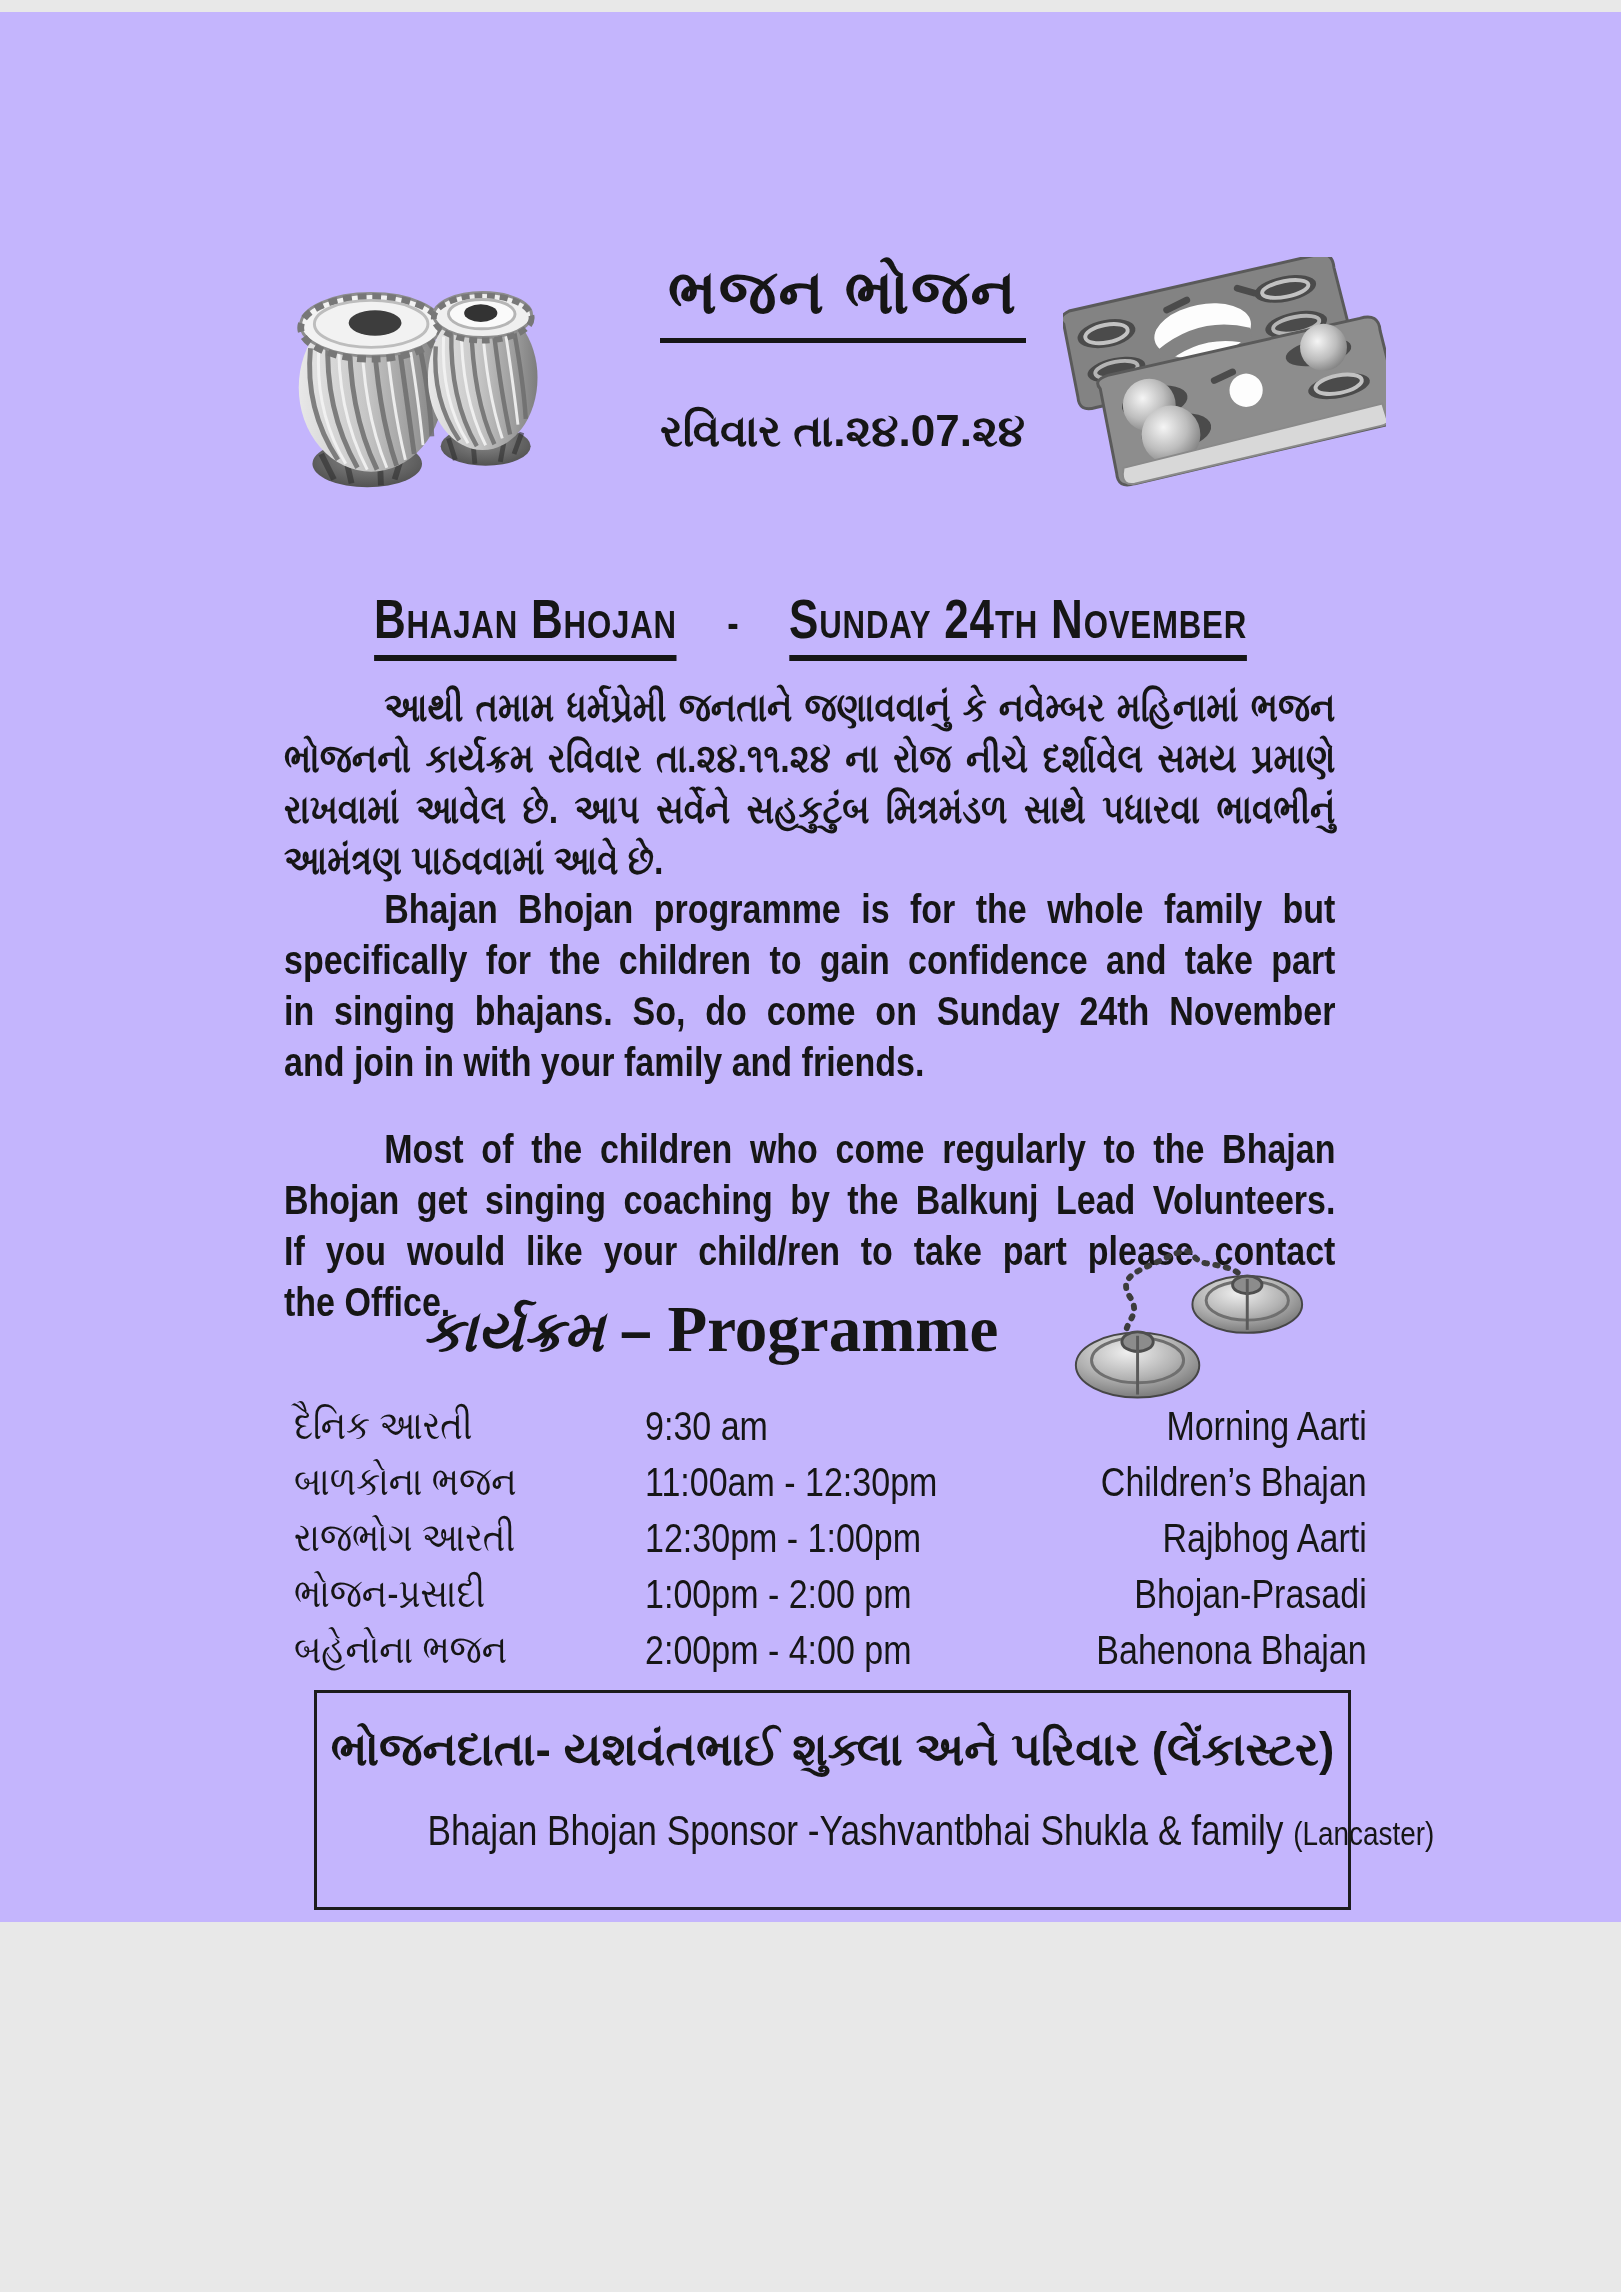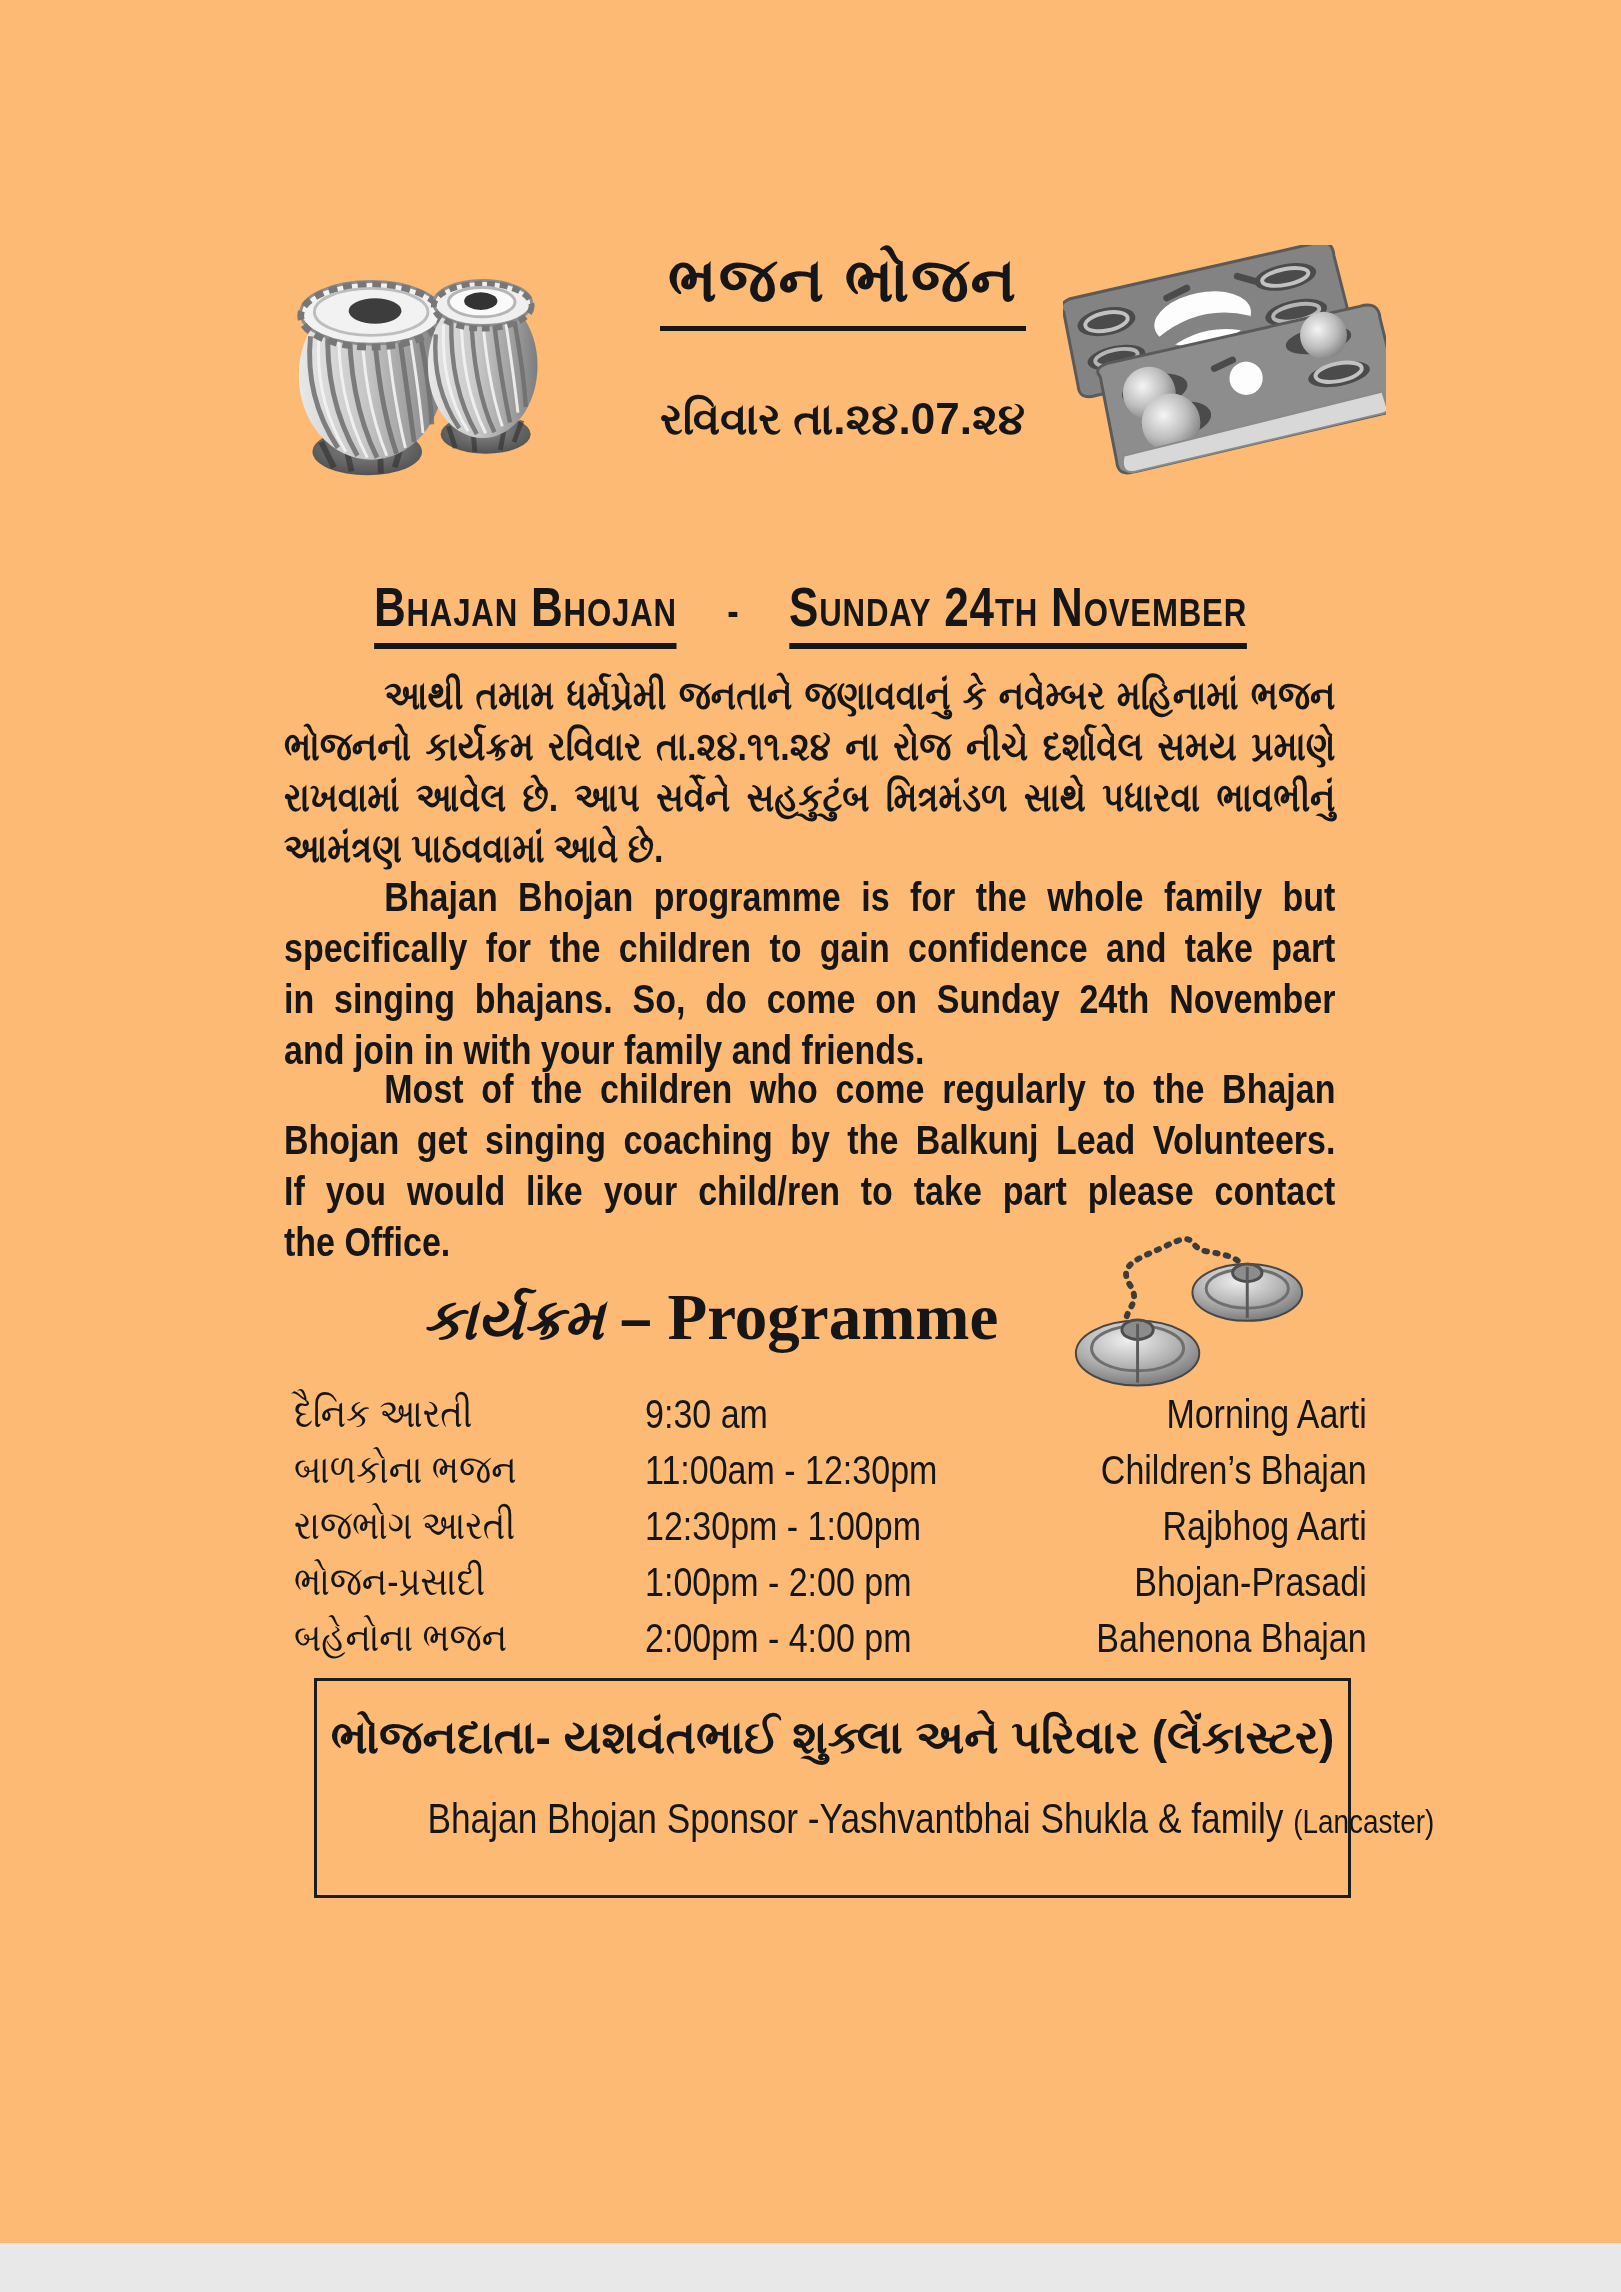--- a/index.html
+++ b/index.html
@@ -1,20 +1,20 @@
 <!DOCTYPE html>
 <html><head>
 <meta charset="utf-8">
 <style>
   html,body { margin:0; padding:0; background:#e8e8e8; }
   .page {
     position:relative;
-    width:1621px; height:2243px;
-    margin:0 auto;
-    background:#fdba74;
+    width:1621px; height:1910px;
+    margin:12px auto;
+    background:#c4b5fd;
     color:#161616;
     font-family:"Liberation Sans", sans-serif;
     overflow:hidden;
   }
   .abs { position:absolute; }
 
   
   .main-title {
     left:549px; top:245px; width:588px;
     text-align:center;
@@ -246,21 +246,21 @@
 
   <div class="abs para" style="top:872px">
     <div class="para-inner indent-first">
         <div class="jline">Bhajan Bhojan programme is for the whole family but</div>
         <div class="jline">specifically for the children to gain confidence and take part</div>
         <div class="jline">in singing bhajans. So, do come on Sunday 24th November</div>
         <div class="jline">and join in with your family and friends.</div>
       </div>
   </div>
 
-  <div class="abs para" style="top:1064px">
+  <div class="abs para" style="top:1112px">
     <div class="para-inner indent-first">
         <div class="jline">Most of the children who come regularly to the Bhajan</div>
         <div class="jline">Bhojan get singing coaching by the Balkunj Lead Volunteers.</div>
         <div class="jline">If you would like your child/ren to take part please contact</div>
         <div class="jline">the Office.</div>
       </div>
   </div>
 
   <div class="abs prog-heading">
     <span class="prog-guj">કાર્યક્રમ</span><span class="prog-sep"> – </span><span class="prog-en">Programme</span>

